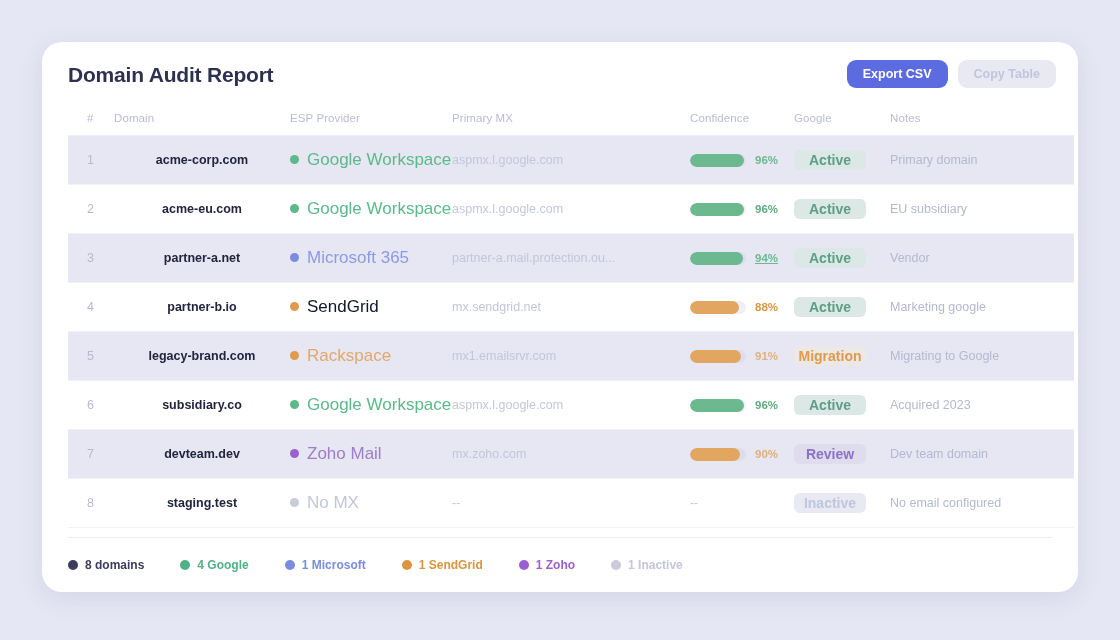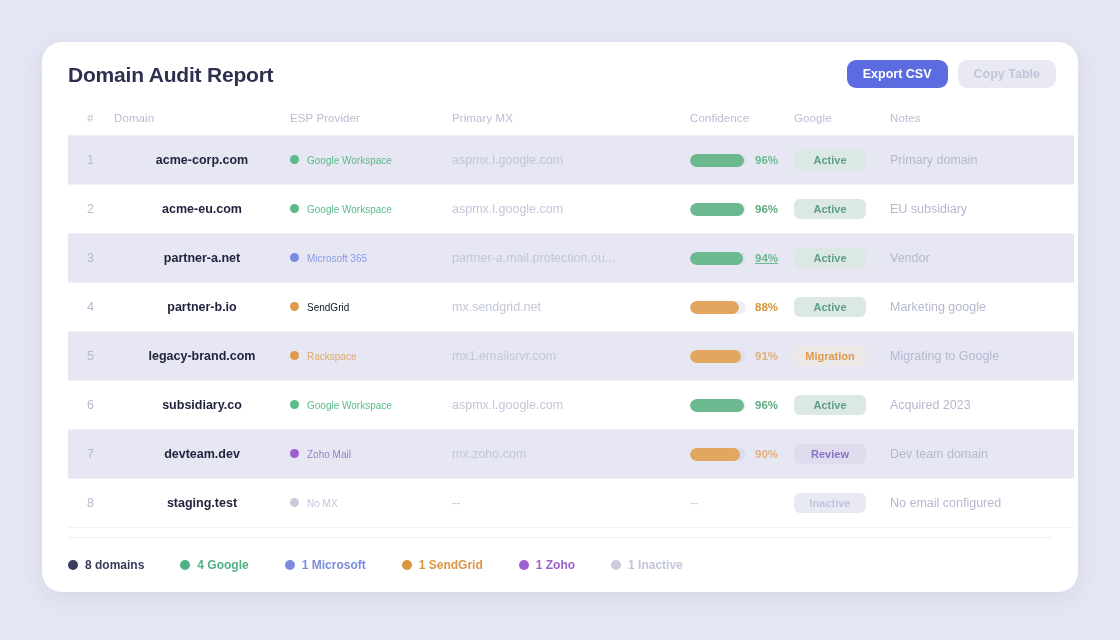--- a/index.html
+++ b/index.html
@@ -139,21 +139,21 @@
     width: 9px;
     height: 9px;
     border-radius: 50%;
     margin-right: 8px;
     vertical-align: middle;
     position: relative;
     top: -1px;
   }
   .esp-label {
     vertical-align: middle;
-    font-size: 10px;
+    font-size: 17px;
   }
   .cell-mx {
     color: #c3c6da;
     font-size: 12px;
     overflow: hidden;
     text-overflow: ellipsis;
     white-space: nowrap;
   }
 
   .conf-wrap {
@@ -182,21 +182,21 @@
     font-size: 12px;
   }
 
   .badge {
     display: inline-block;
     width: 72px;
     height: 20px;
     line-height: 20px;
     border-radius: 6px;
     text-align: center;
-    font-size: 11px;
+    font-size: 14px;
     font-weight: bold;
   }
   .cell-notes {
     color: #b5b8cf;
     font-size: 12px;
     white-space: nowrap;
   }
 
   
   #legend {

